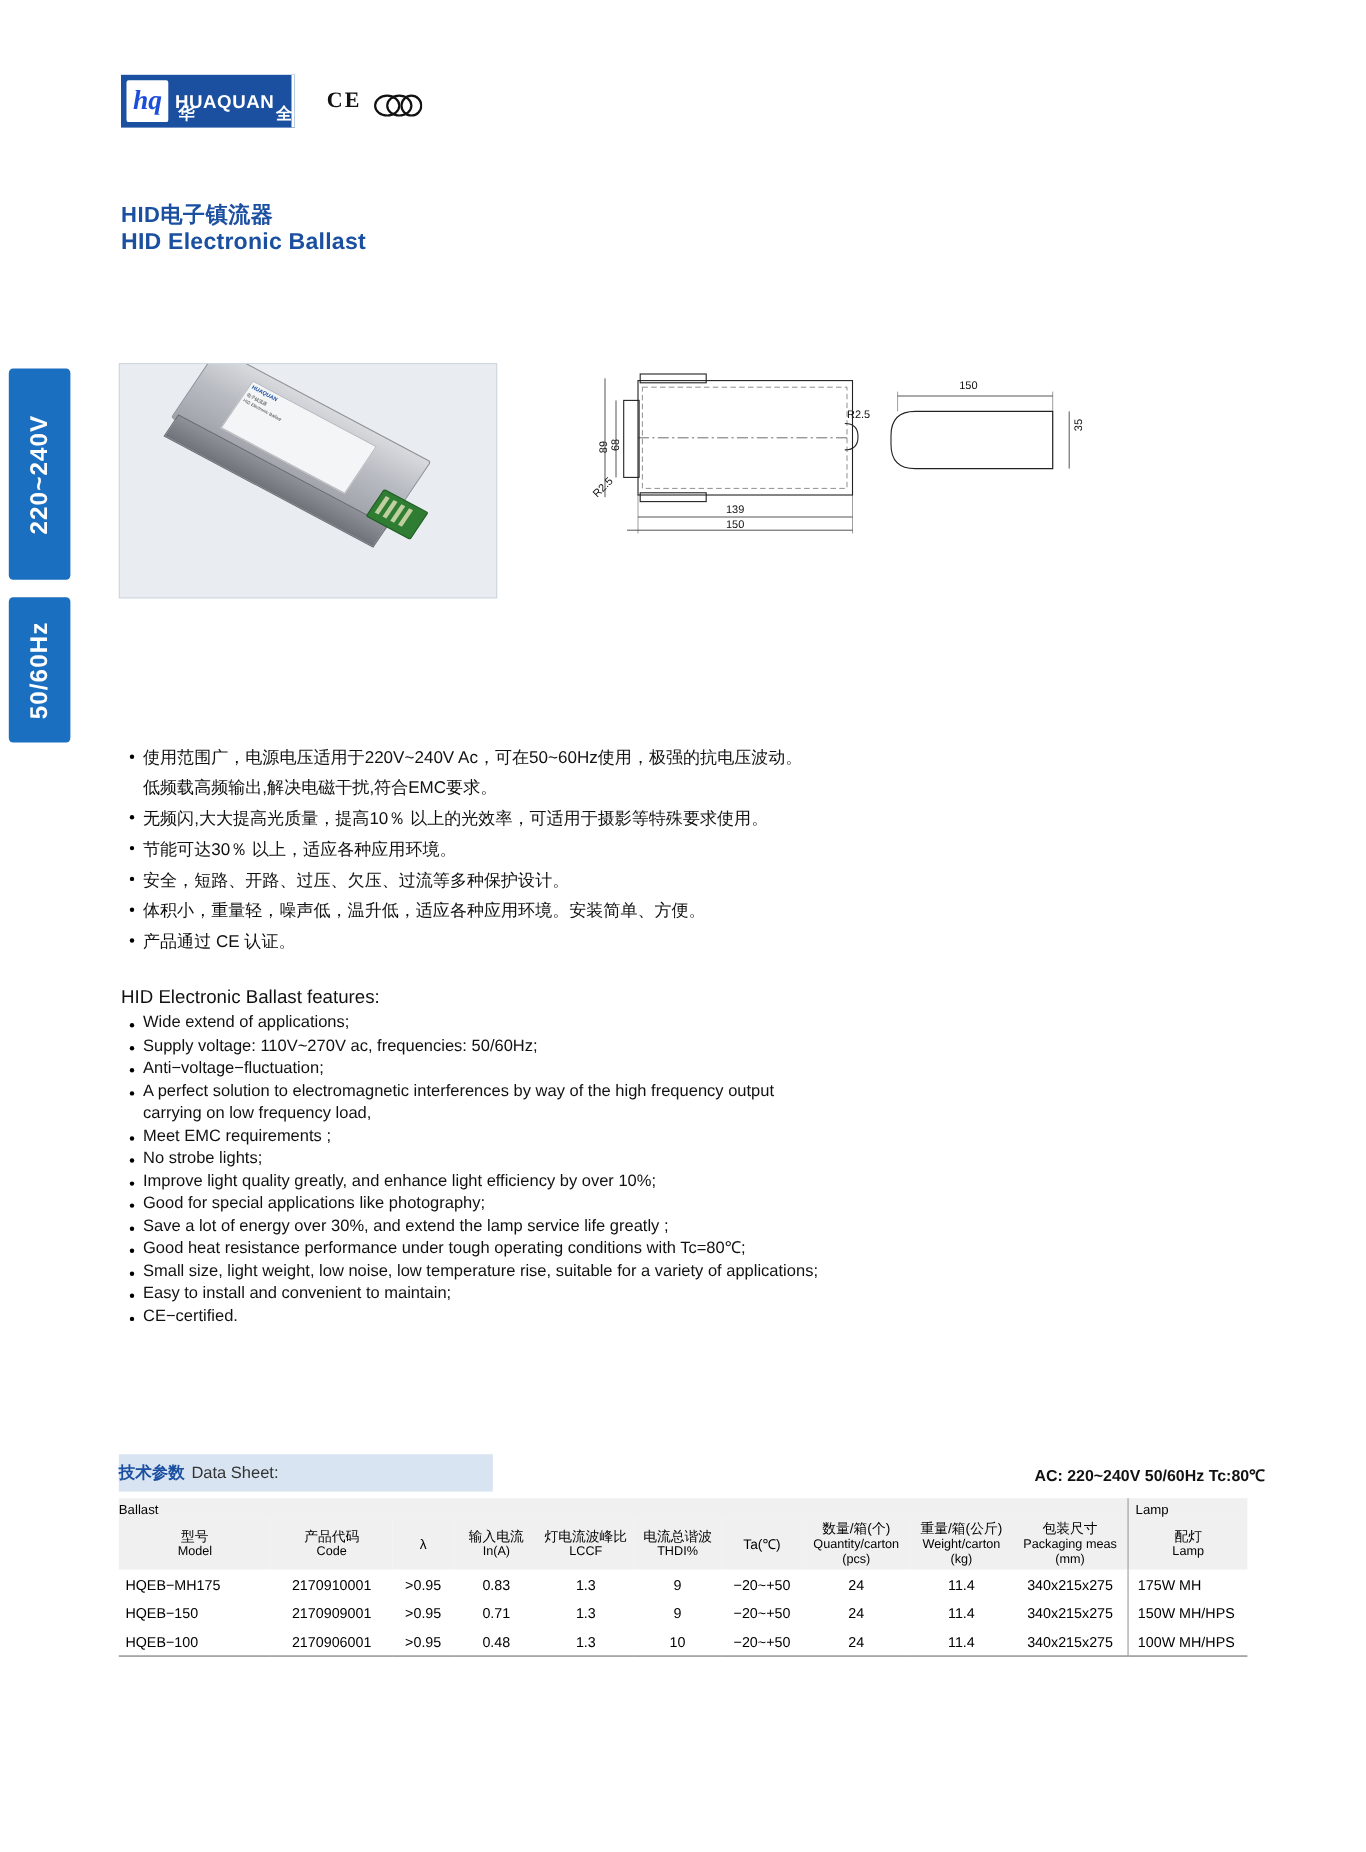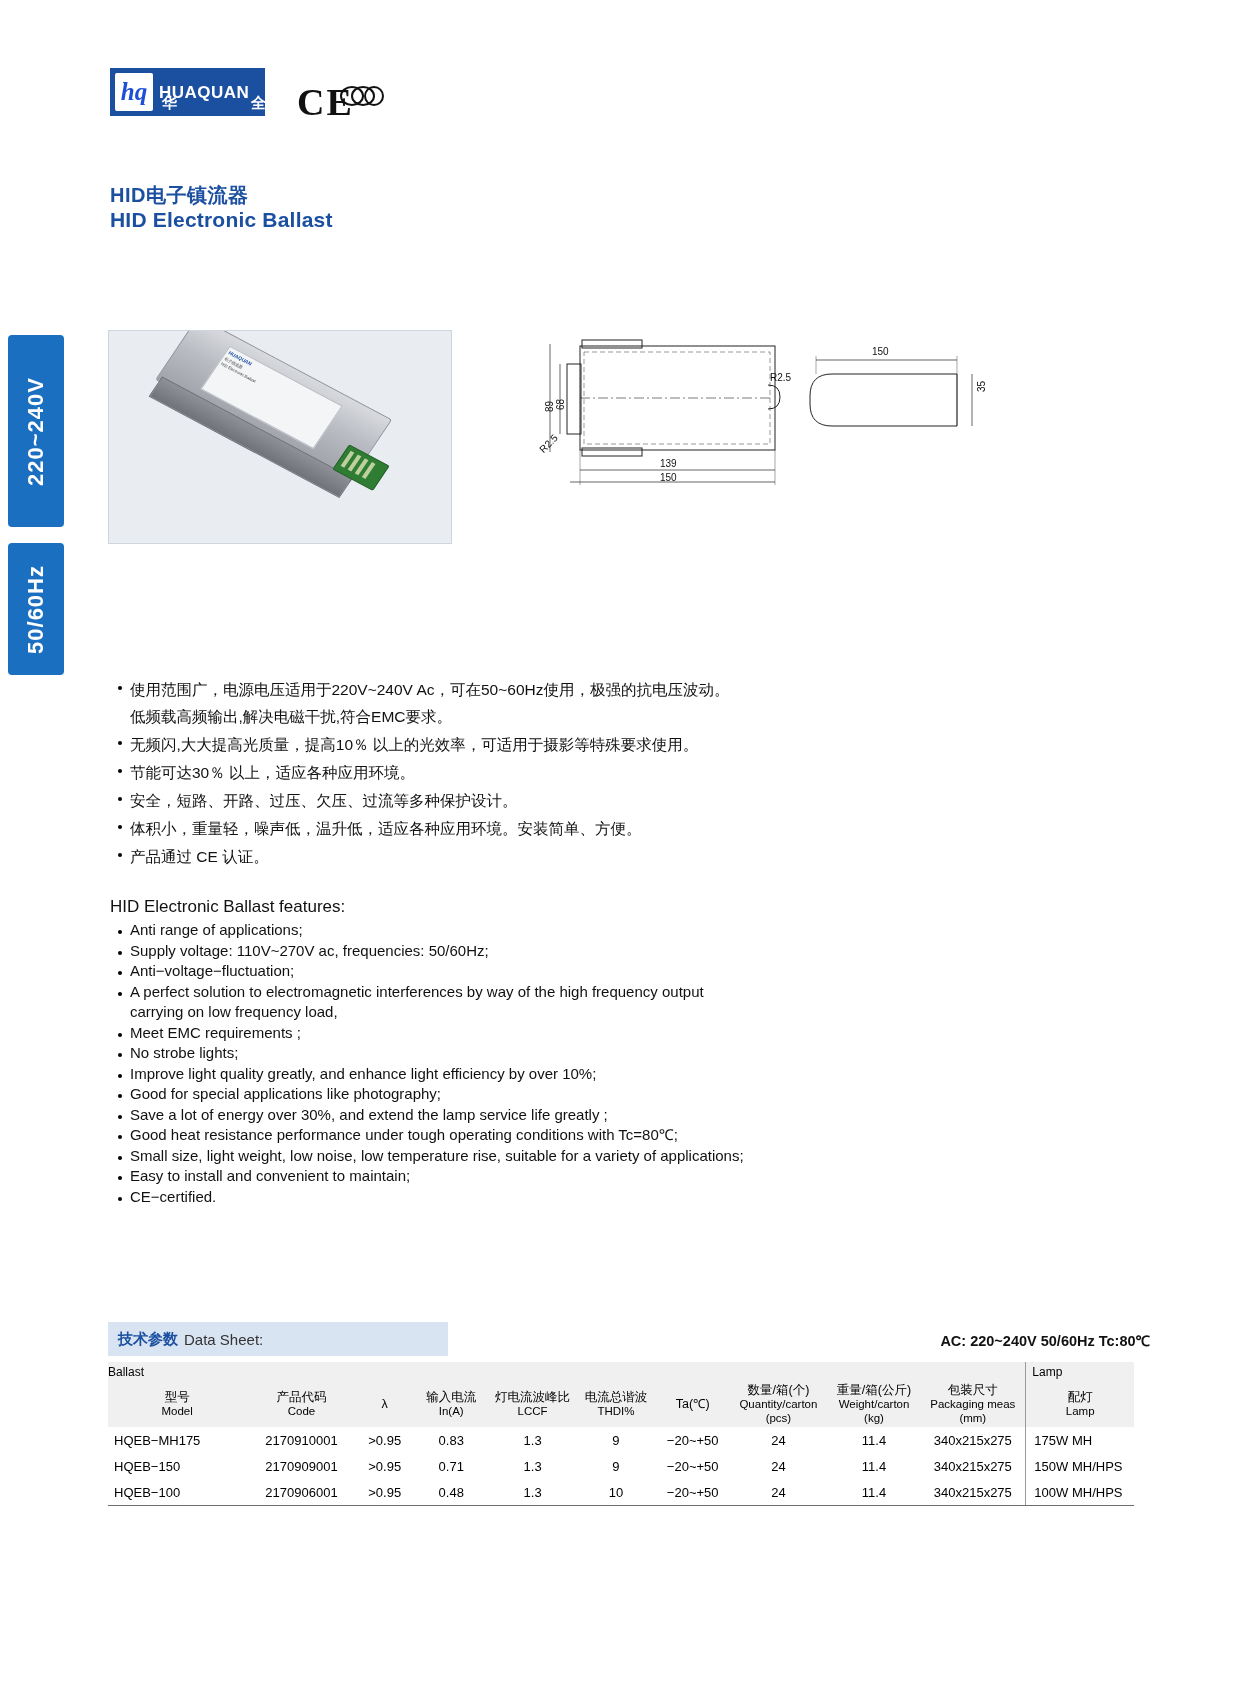--- a/index.html
+++ b/index.html
@@ -69,21 +69,21 @@
     width: 3px;
     height: 48px;
     background: #fff;
   }
   .ce-mark {
     position: absolute;
     left: 297px;
     top: 80px;
     font-family: "Liberation Serif", serif;
     font-weight: bold;
-    font-size: 38px;
+    font-size: 20px;
     letter-spacing: 2px;
     color: #111;
   }
   .cqc-mark {
     position: absolute;
     left: 340px;
     top: 84px;
     width: 44px;
     height: 24px;
   }
@@ -266,21 +266,20 @@
     width: 340px;
     height: 34px;
     background: #d9e4f2;
     display: flex;
     align-items: center;
   }
   .ds-header .cn {
     color: #1b4fa0;
     font-weight: bold;
     font-size: 15px;
-    margin-left: 10px;
   }
   .ds-header .en {
     color: #333;
     font-size: 15px;
     margin-left: 6px;
   }
   .ds-cond {
     position: absolute;
     right: 92px;
     top: 1330px;
@@ -435,21 +434,21 @@
       <li>节能可达30％ 以上，适应各种应用环境。</li>
       <li>安全，短路、开路、过压、欠压、过流等多种保护设计。</li>
       <li>体积小，重量轻，噪声低，温升低，适应各种应用环境。安装简单、方便。</li>
       <li>产品通过 CE 认证。</li>
     </ul>
 </div>
 
 <div class="features-en-title">HID Electronic Ballast  features:</div>
 <div class="features-en">
   <ul class="bl" id="features-en-list">
-      <li>Anti range of applications;</li>
+      <li>Wide extend of applications;</li>
       <li>Supply voltage: 110V~270V ac, frequencies:  50/60Hz;</li>
       <li>Anti−voltage−fluctuation;</li>
       <li>A perfect solution to electromagnetic interferences by way of the high frequency output carrying on low frequency load,</li>
       <li>Meet EMC requirements ;</li>
       <li>No strobe lights;</li>
       <li>Improve light quality greatly, and enhance light efficiency by over 10%;</li>
       <li>Good for special applications like  photography;</li>
       <li>Save a lot of energy over 30%, and extend the lamp service life greatly ;</li>
       <li>Good heat resistance performance under tough operating conditions with Tc=80℃;</li>
       <li>Small size, light weight, low noise, low temperature rise, suitable for a variety of applications;</li>

